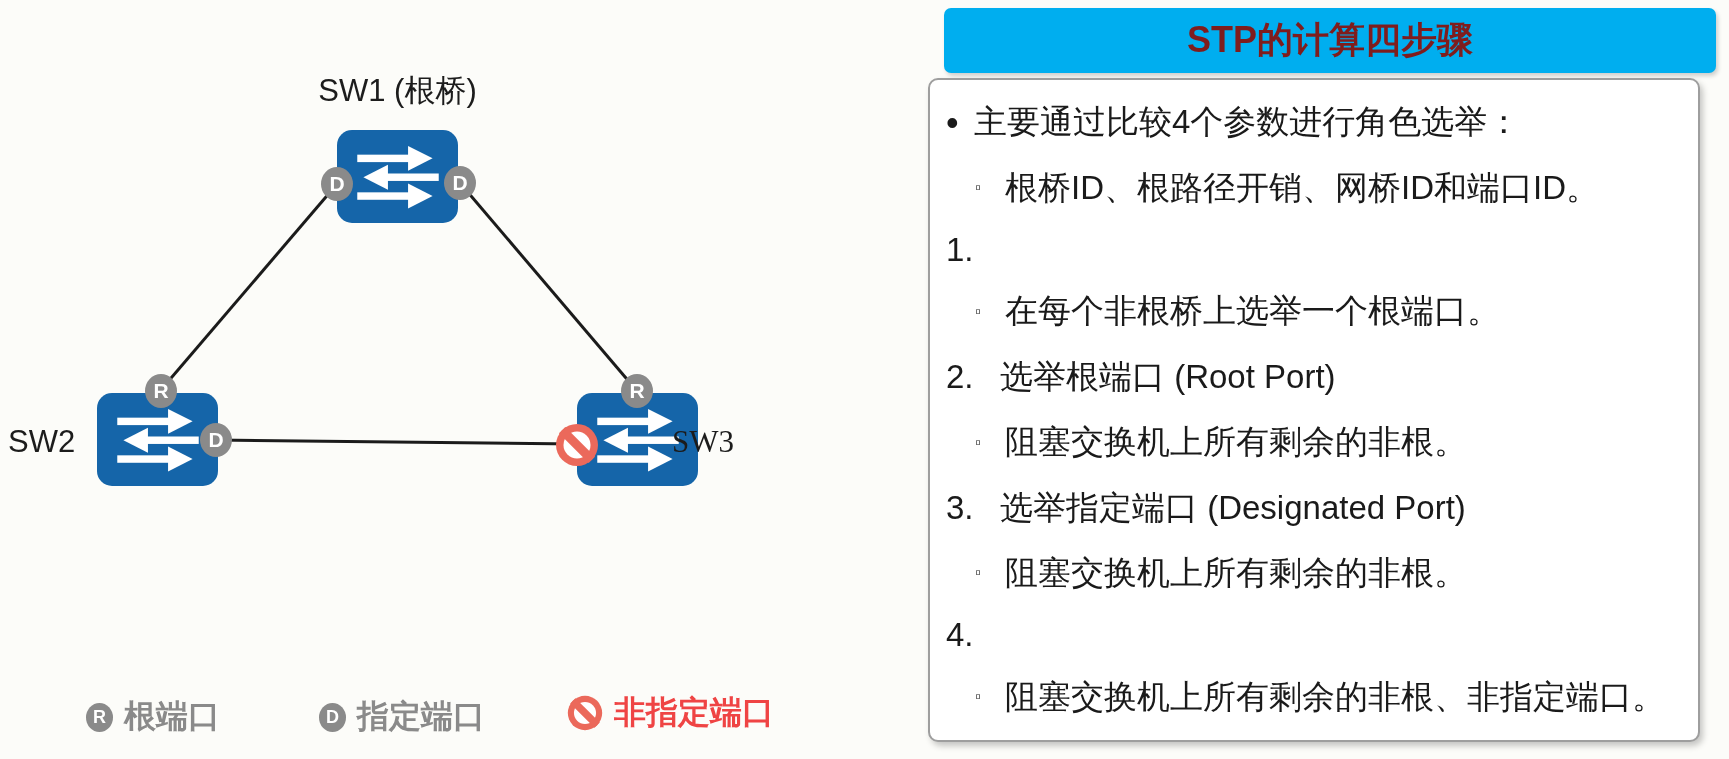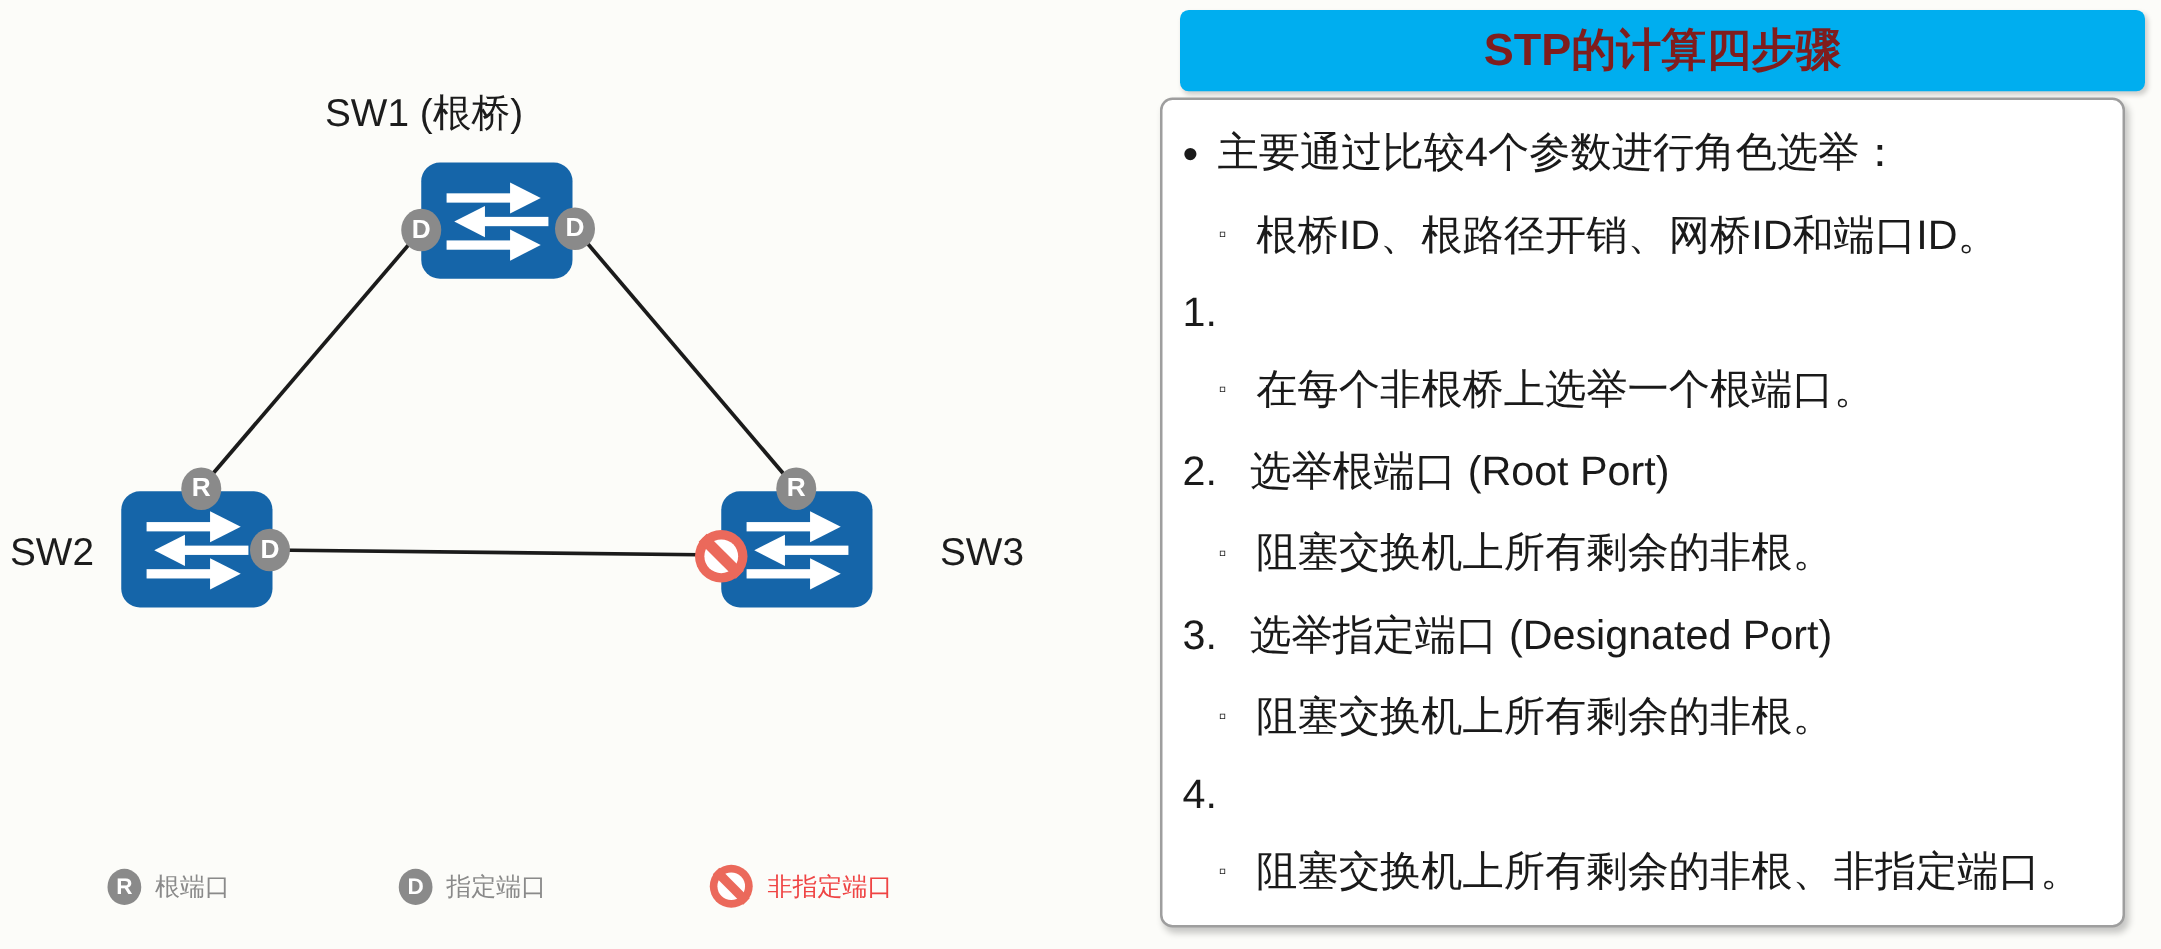--- a/index.html
+++ b/index.html
@@ -7,40 +7,40 @@
          font-family:"Liberation Sans","DejaVu Sans",sans-serif;color:#1a1a1a;}
   
   .links{position:absolute;left:0;top:0;z-index:1;}
   .switch{position:absolute;width:121px;height:93px;background:#1565A9;
           border-radius:15px;z-index:2;display:flex;align-items:center;justify-content:center;}
   .switch svg{width:106px;height:82px;}
   .sw1{left:337px;top:130px;}
   .sw2{left:97px;top:393px;}
   .sw3{left:577px;top:393px;}
   .node-label{position:absolute;font-size:31px;color:#1c1c1c;z-index:2;white-space:nowrap;text-align:center;}
-  .lbl-sw1{left:260px;top:70px;width:275px;text-align:left;}
+  .lbl-sw1{left:260px;top:70px;width:275px;text-align:center;}
   .lbl-sw2{left:8px;top:424px;}
-  .lbl-sw3{left:752px;top:424px;}
+  .lbl-sw3{left:672px;top:424px;font-family:Liberation Serif, serif;}
   .port{position:absolute;width:32px;height:34px;border-radius:50%;background:#8A8A8A;
         color:#fff;font-weight:bold;font-size:21px;display:flex;align-items:center;
         justify-content:center;z-index:3;}
   .p-sw1l{left:321px;top:167px;}
   .p-sw1r{left:444px;top:166px;}
   .p-sw2t{left:145px;top:374px;}
   .p-sw2r{left:200px;top:423px;}
   .p-sw3t{left:621px;top:374px;}
   .blocked{position:absolute;z-index:3;line-height:0;}
   .b-sw3{left:555px;top:423px;}
   .legend-item{position:absolute;display:flex;align-items:center;gap:11px;z-index:2;}
   .li-r{left:86px;top:695px;}
   .li-d{left:319px;top:695px;}
   .li-b{left:567px;top:691px;}
   .legend-badge{width:27px;height:29px;border-radius:50%;background:#8A8A8A;color:#fff;
         font-weight:bold;font-size:18px;display:flex;align-items:center;justify-content:center;}
-  .legend-label{font-size:20px;font-weight:normal;color:#8A8A8A;white-space:nowrap;}
+  .legend-label{font-size:32px;font-weight:bold;color:#8A8A8A;white-space:nowrap;}
   .li-b .legend-label{color:#ef4444;}
   
   .panel-header{position:absolute;left:928px;top:8px;width:772px;height:65px;background:#00AEEF;
         border-radius:7px;display:flex;align-items:center;justify-content:center;
         color:#7f1d1d;font-size:36px;font-weight:bold;z-index:2;
         box-shadow:2px 3px 4px rgba(0,0,0,0.18);margin-left:16px;}
   .panel-box{position:absolute;left:928px;top:78px;width:772px;height:664px;box-sizing:border-box;
         background:#fff;border:2px solid #9e9e9e;border-radius:10px;z-index:2;
         box-shadow:3px 4px 6px rgba(0,0,0,0.22);display:flex;flex-direction:column;
         justify-content:space-evenly;overflow:hidden;}

